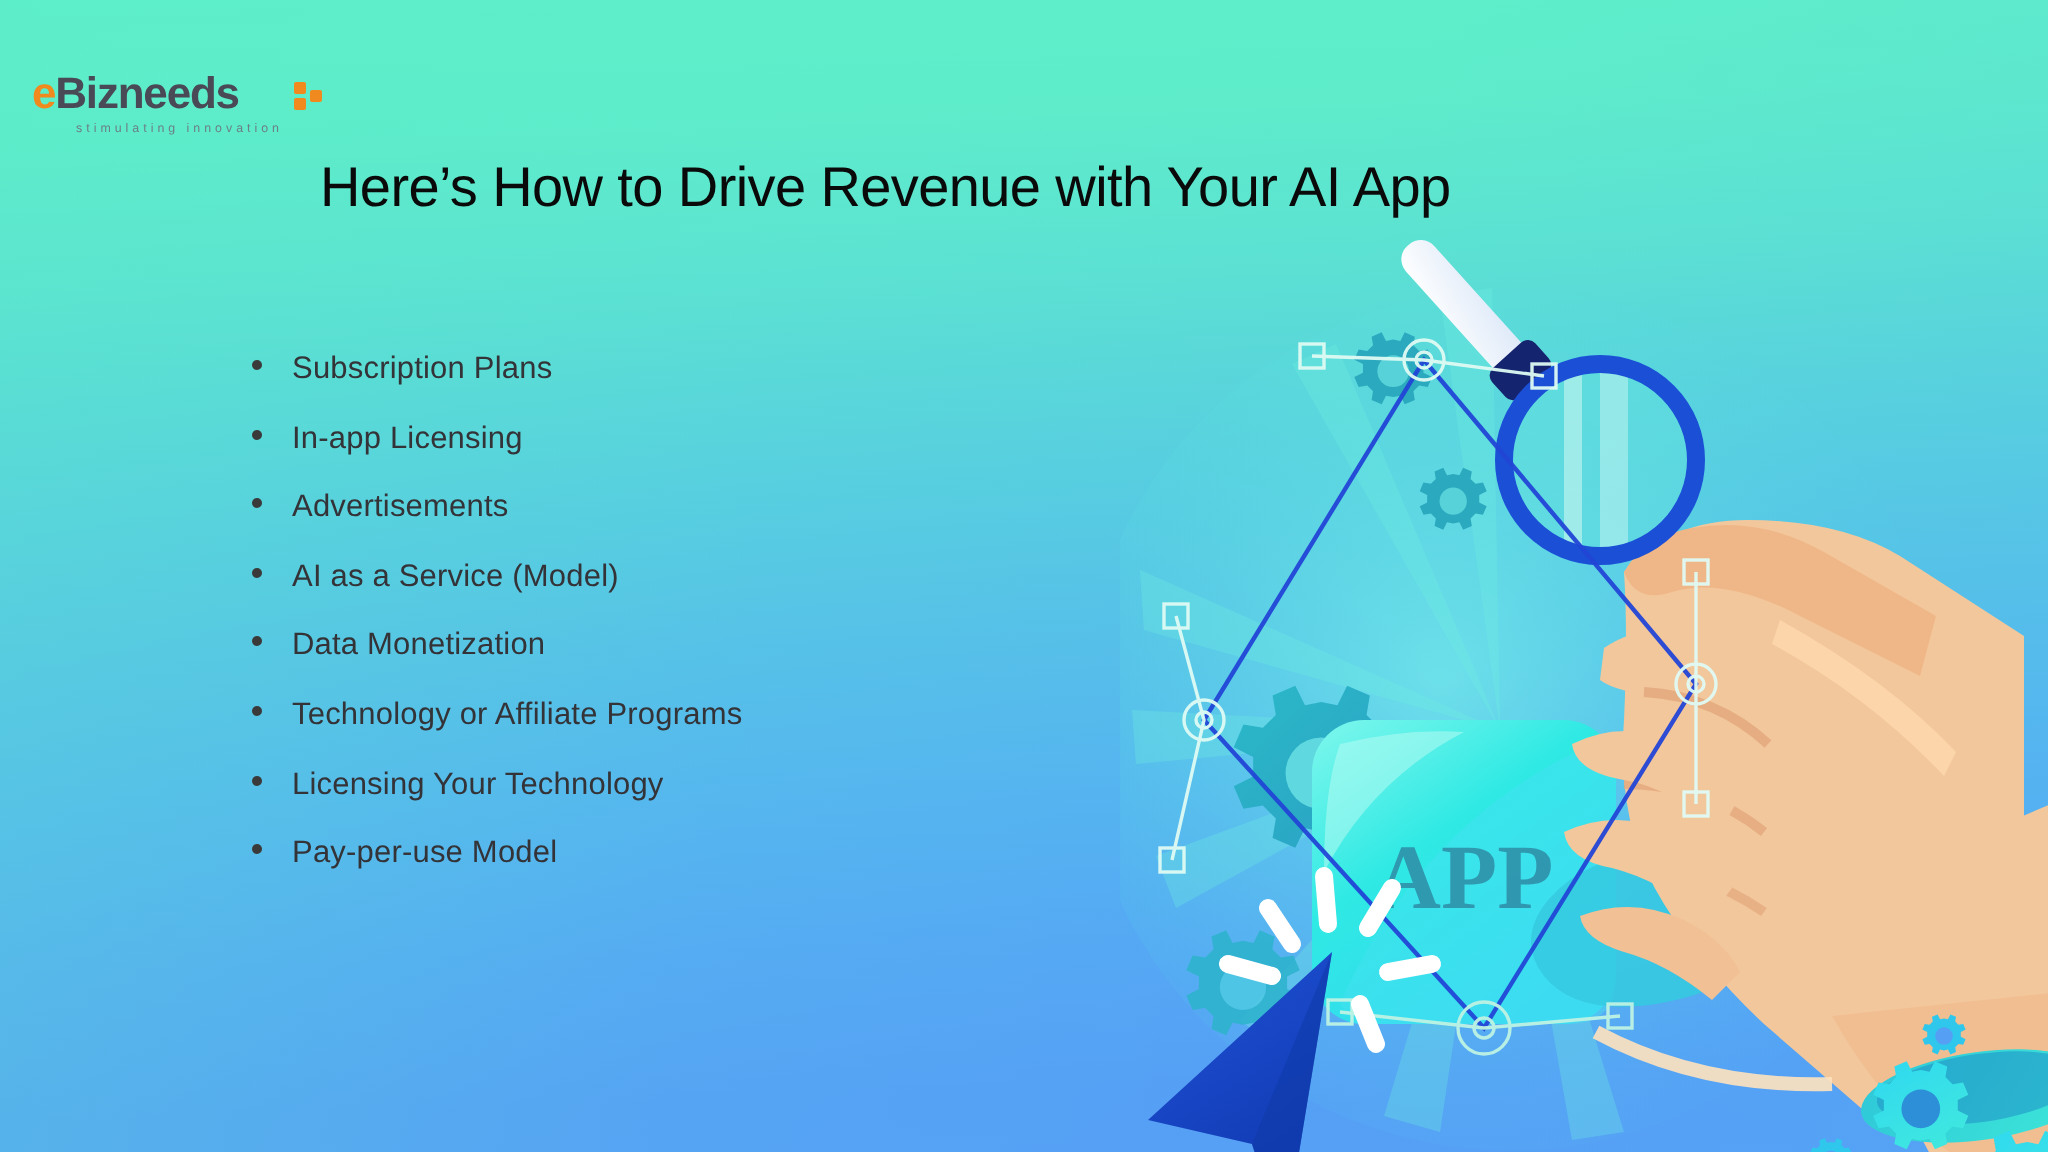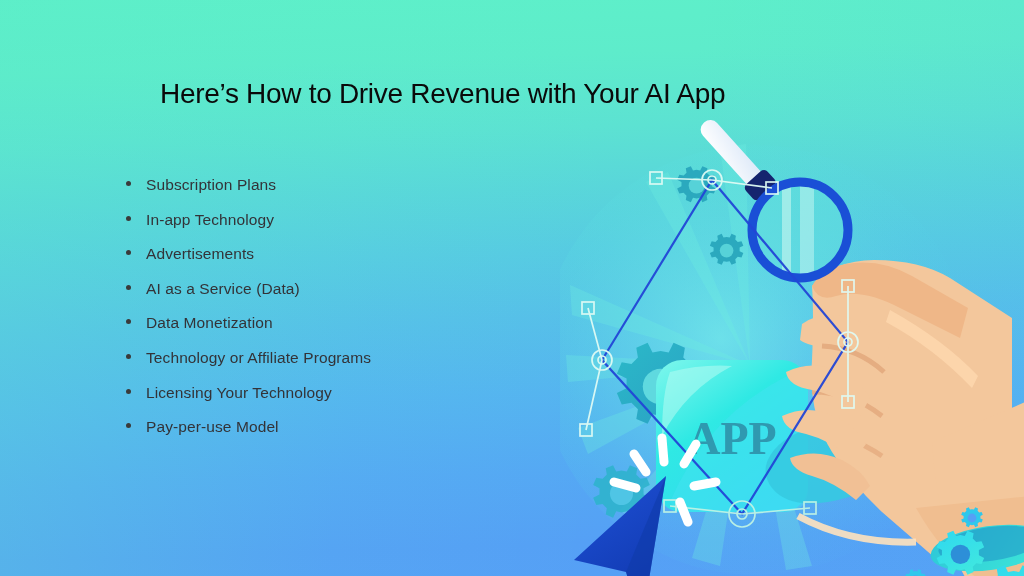--- a/index.html
+++ b/index.html
@@ -78,39 +78,48 @@
   
   #illustration { position:absolute; left:560px; top:110px; width:470px; height:470px; }
   #illustration svg { display:block; }
 </style>
 </head>
 <body>
 
 <div id="banner">
   <div id="bg-overlay"></div>
 
+  <div id="logo">
+    <div class="logo-word"><span class="logo-e">e</span><span class="logo-rest">Bizneeds</span></div>
+    <div class="logo-tag">stimulating innovation</div>
+    <svg id="logo-mark" viewBox="0 0 22 16">
+      <rect x="0" y="1" width="6" height="6" rx="1" fill="#F08A1E"></rect>
+      <rect x="0" y="9" width="6" height="6" rx="1" fill="#F08A1E"></rect>
+      <rect x="8" y="5" width="6" height="6" rx="1" fill="#F08A1E"></rect>
+    </svg>
+  </div>
 
   <h1 id="title">Here’s How to Drive Revenue with Your AI App</h1>
 
   <ul id="bullets">
     <li class="bullet-row">
       <span class="bullet-dot"></span>
       <span class="bullet-label">Subscription Plans</span>
     </li>
     <li class="bullet-row">
       <span class="bullet-dot"></span>
-      <span class="bullet-label">In-app Technology</span>
+      <span class="bullet-label">In-app Licensing</span>
     </li>
     <li class="bullet-row">
       <span class="bullet-dot"></span>
       <span class="bullet-label">Advertisements</span>
     </li>
     <li class="bullet-row">
       <span class="bullet-dot"></span>
-      <span class="bullet-label">AI as a Service (Data)</span>
+      <span class="bullet-label">AI as a Service (Model)</span>
     </li>
     <li class="bullet-row">
       <span class="bullet-dot"></span>
       <span class="bullet-label">Data Monetization</span>
     </li>
     <li class="bullet-row">
       <span class="bullet-dot"></span>
       <span class="bullet-label">Technology or Affiliate Programs</span>
     </li>
     <li class="bullet-row">

